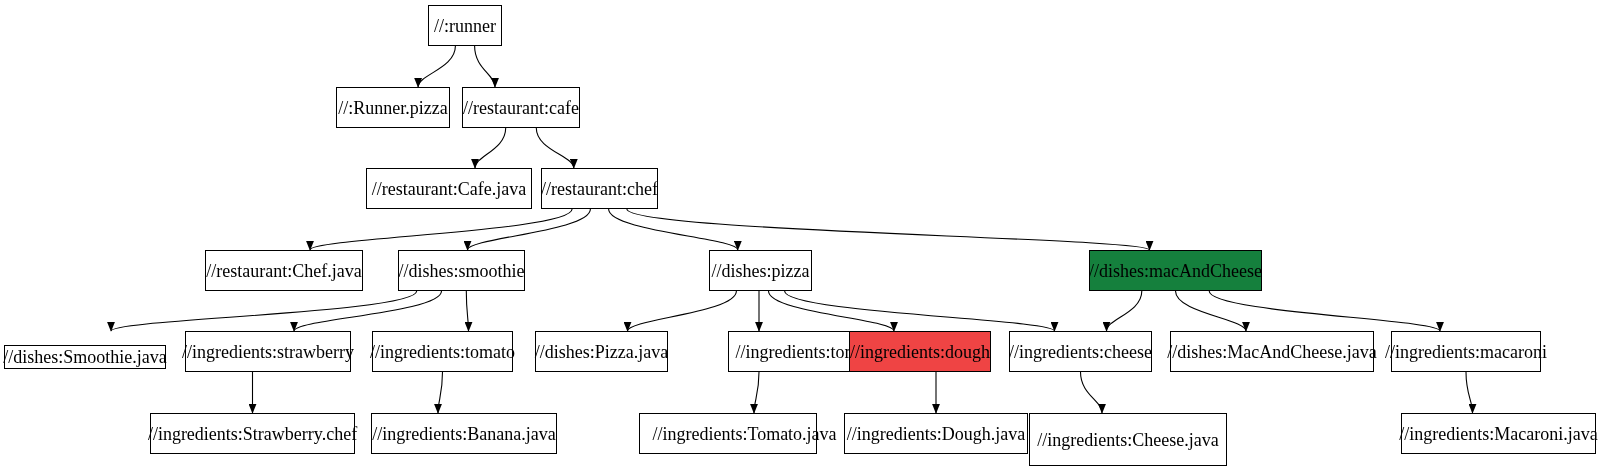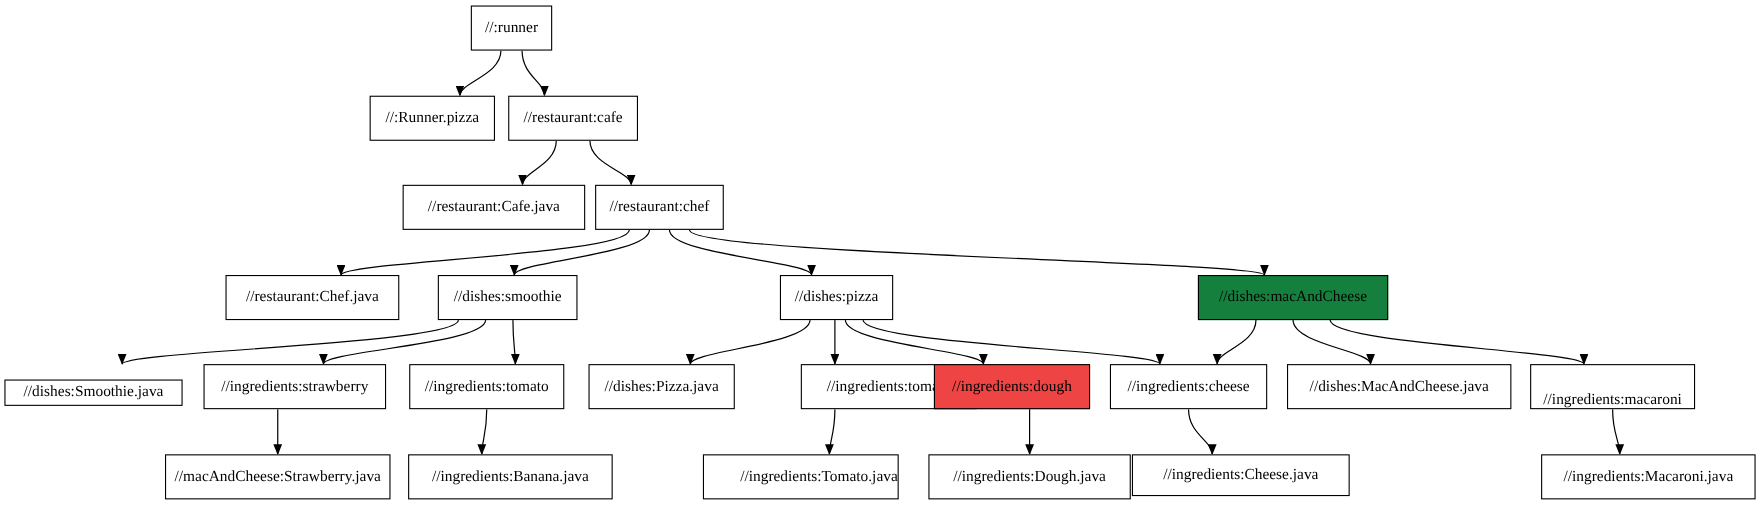--- a/index.html
+++ b/index.html
@@ -24,21 +24,21 @@
     pointer-events: none;
   }
   .graph-node {
     position: absolute;
     box-sizing: border-box;
     border: 1px solid #000000;
     background: #ffffff;
     display: flex;
     align-items: center;
     justify-content: center;
-    font-size: 14px;
+    font-size: 18px;
     line-height: 1;
     color: #000000;
     white-space: nowrap;
     z-index: 2;
   }
   .node-label {
     display: block;
     padding: 0 6px;
   }
 </style>
@@ -124,35 +124,35 @@
       </div>
       <div class="graph-node" style="left: 849px; top: 331px; width: 142px; height: 41px; border-color: rgb(0, 0, 0); background: #ef4444; align-items: center;">
         <span class="node-label">//ingredients:dough</span>
       </div>
       <div class="graph-node" style="left: 1009px; top: 331px; width: 143px; height: 41px; border-color: rgb(0, 0, 0); background: rgb(255, 255, 255);">
         <span class="node-label">//ingredients:cheese</span>
       </div>
       <div class="graph-node" style="left: 1170px; top: 331px; width: 204px; height: 41px; border-color: rgb(0, 0, 0); background: rgb(255, 255, 255);">
         <span class="node-label">//dishes:MacAndCheese.java</span>
       </div>
-      <div class="graph-node" style="left: 1391px; top: 331px; width: 150px; height: 41px; border-color: rgb(0, 0, 0); background: rgb(255, 255, 255); align-items: flex-end;">
+      <div class="graph-node" style="left: 1391px; top: 331px; width: 150px; height: 41px; border-color: rgb(0, 0, 0); background: rgb(255, 255, 255);">
         <span class="node-label">//ingredients:macaroni</span>
       </div>
       <div class="graph-node" style="left: 150px; top: 413px; width: 205px; height: 41px; border-color: rgb(0, 0, 0); background: rgb(255, 255, 255);">
-        <span class="node-label">//macAndCheese:Strawberry.java</span>
+        <span class="node-label">//ingredients:Strawberry.chef</span>
       </div>
       <div class="graph-node" style="left: 371px; top: 413px; width: 186px; height: 41px; border-color: rgb(0, 0, 0); background: rgb(255, 255, 255);">
         <span class="node-label">//ingredients:Banana.java</span>
       </div>
       <div class="graph-node" style="left: 639px; top: 413px; width: 178px; height: 41px; border-color: rgb(0, 0, 0); background: rgb(255, 255, 255); padding-left: 33px;">
         <span class="node-label">//ingredients:Tomato.java</span>
       </div>
       <div class="graph-node" style="left: 844px; top: 413px; width: 184px; height: 41px; border-color: rgb(0, 0, 0); background: rgb(255, 255, 255);">
         <span class="node-label">//ingredients:Dough.java</span>
       </div>
-      <div class="graph-node" style="left: 1029px; top: 413px; width: 198px; height: 38px; border-color: rgb(0, 0, 0); background: rgb(255, 255, 255);">
+      <div class="graph-node" style="left: 1029px; top: 413px; width: 198px; height: 53px; border-color: rgb(0, 0, 0); background: rgb(255, 255, 255);">
         <span class="node-label">//ingredients:Cheese.java</span>
       </div>
       <div class="graph-node" style="left: 1401px; top: 413px; width: 195px; height: 41px; border-color: rgb(0, 0, 0); background: rgb(255, 255, 255);">
         <span class="node-label">//ingredients:Macaroni.java</span>
       </div>
     </div>
 </div>
 
 </body></html>

